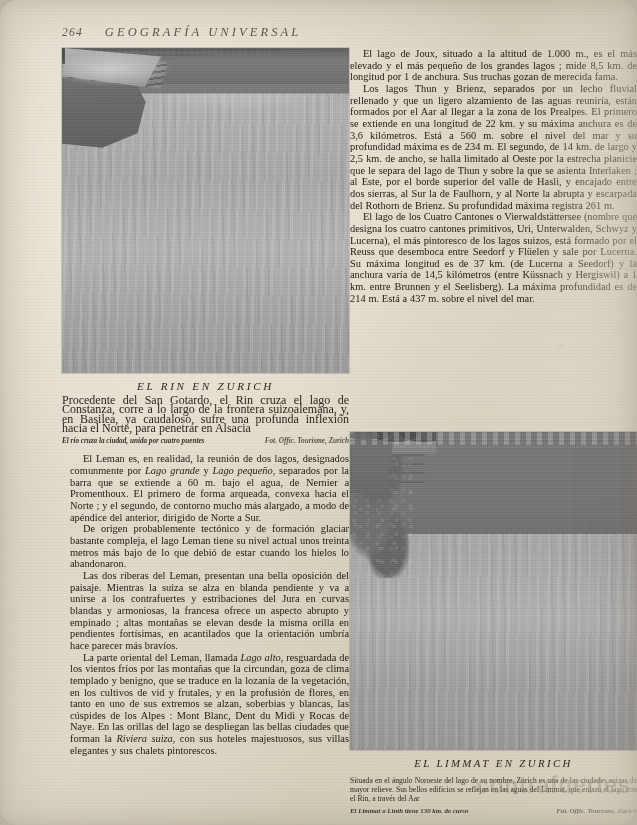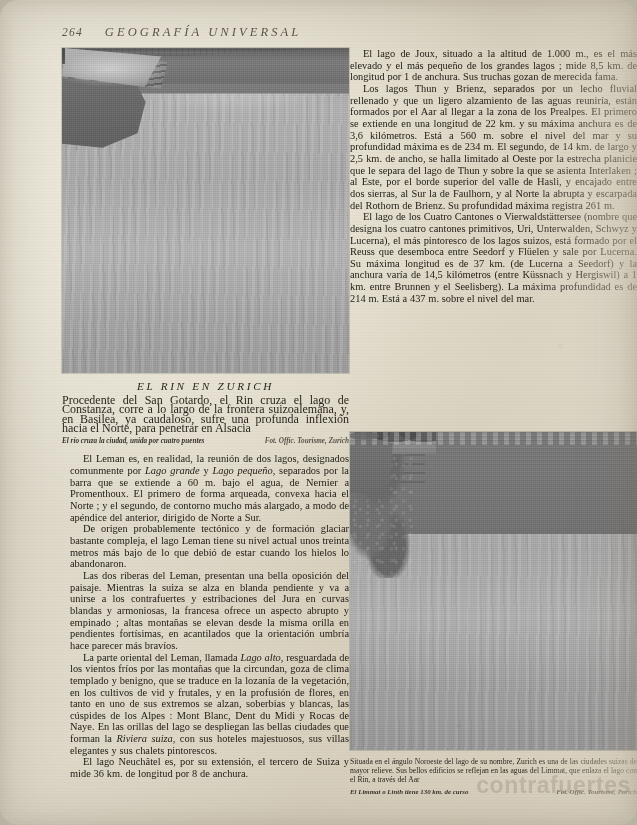--- a/index.html
+++ b/index.html
@@ -474,21 +474,20 @@
         <span class="note">El río cruza la ciudad, unida por cuatro puentes</span>
         <span class="src">Fot. Offic. Tourisme, Zurich</span>
       </div>
     </div>
 
     <div class="body-block" style="margin-top:8px;margin-left:8px;">
       <p class="para">El Leman es, en realidad, la reunión de dos lagos, designados comunmente por <em>Lago grande</em> y <em>Lago pequeño</em>, separados por la barra que se extiende a 60 m. bajo el agua, de Nernier a Promenthoux. El primero de forma arqueada, convexa hacia el Norte ; y el segundo, de contorno mucho más alargado, a modo de apéndice del anterior, dirigido de Norte a Sur.</p>
       <p class="para">De origen probablemente tectónico y de formación glaciar bastante compleja, el lago Leman tiene su nivel actual unos treinta metros más bajo de lo que debió de estar cuando los hielos lo abandonaron.</p>
       <p class="para">Las dos riberas del Leman, presentan una bella oposición del paisaje. Mientras la suiza se alza en blanda pendiente y va a unirse a los contrafuertes y estribaciones del Jura en curvas blandas y armoniosas, la francesa ofrece un aspecto abrupto y empinado ; altas montañas se elevan desde la misma orilla en pendientes fortísimas, en acantilados que la orientación umbría hace parecer más bravíos.</p>
       <p class="para">La parte oriental del Leman, llamada <em>Lago alto</em>, resguardada de los vientos fríos por las montañas que la circundan, goza de clima templado y benigno, que se traduce en la lozanía de la vegetación, en los cultivos de vid y frutales, y en la profusión de flores, en tanto en uno de sus extremos se alzan, soberbias y blancas, las cúspides de los Alpes : Mont Blanc, Dent du Midi y Rocas de Naye. En las orillas del lago se despliegan las bellas ciudades que forman la <em>Riviera suiza</em>, con sus hoteles majestuosos, sus villas elegantes y sus chalets pintorescos.</p>
-      <p class="para">El lago Neuchâtel es, por su extensión, el tercero de Suiza y mide 36 km. de longitud por 8 de anchura.</p>
     </div>
   </div>
 
   <div class="col col-right">
 
     <div class="body-block fade-right">
       <p class="para">El lago de Joux, situado a la altitud de 1.000 m., es el más elevado y el más pequeño de los grandes lagos ; mide 8,5 km. de longitud por 1 de anchura. Sus truchas gozan de merecida fama.</p>
       <p class="para">Los lagos Thun y Brienz, separados por un lecho fluvial rellenado y que un ligero alzamiento de las aguas reuniría, están formados por el Aar al llegar a la zona de los Prealpes. El primero se extiende en una longitud de 22 km. y su máxima anchura es de 3,6 kilómetros. Está a 560 m. sobre el nivel del mar y su profundidad máxima es de 234 m. El segundo, de 14 km. de largo y 2,5 km. de ancho, se halla limitado al Oeste por la estrecha planicie que le separa del lago de Thun y sobre la que se asienta Interlaken ; al Este, por el borde superior del valle de Hasli, y encajado entre dos sierras, al Sur la de Faulhorn, y al Norte la abrupta y escarpada del Rothorn de Brienz. Su profundidad máxima registra 261 m.</p>
       <p class="para">El lago de los Cuatro Cantones o Vierwaldstättersee (nombre que designa los cuatro cantones primitivos, Uri, Unterwalden, Schwyz y Lucerna), el más pintoresco de los lagos suizos, está formado por el Reuss que desemboca entre Seedorf y Flüelen y sale por Lucerna. Su máxima longitud es de 37 km. (de Lucerna a Seedorf) y la anchura varía de 14,5 kilómetros (entre Küssnach y Hergiswil) a 1 km. entre Brunnen y el Seelisberg). La máxima profundidad es de 214 m. Está a 437 m. sobre el nivel del mar.</p>
     </div>
@@ -512,20 +511,21 @@
       <div class="layer zur-bridge"></div>
       <div class="layer zur-bridge-arches"></div>
       <div class="layer zur-quay"></div>
       <div class="layer zur-boats"></div>
       <div class="layer zur-skiff"></div>
       <div class="layer zur-reflect"></div>
       <div class="halftone"></div>
       <div class="photo-noise"></div>
     </div>
 
+    <div class="cap-title">EL LIMMAT EN ZURICH</div>
     <p class="cap-body">Situada en el ángulo Noroeste del lago de su nombre, Zurich es una de las ciudades suizas de mayor relieve. Sus bellos edificios se reflejan en las aguas del Limmat, que enlaza el lago con el Rin, a través del Aar</p>
     <div class="cap-credit">
       <span class="note">El Limmat o Linth tiene 130 km. de curso</span>
       <span class="src">Fot. Offic. Tourisme, Zurich</span>
     </div>
   </div>
 
   <div class="watermark">contrafuertes</div>
 
   <div class="grain"></div>

